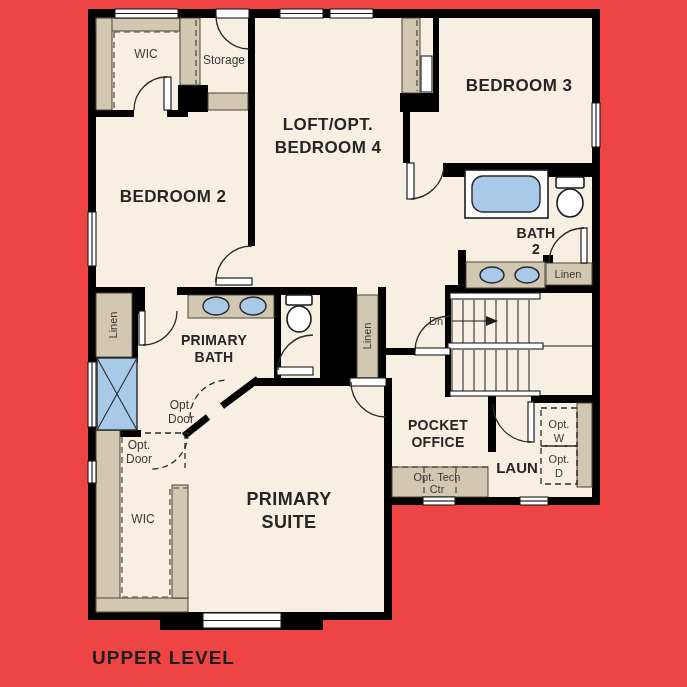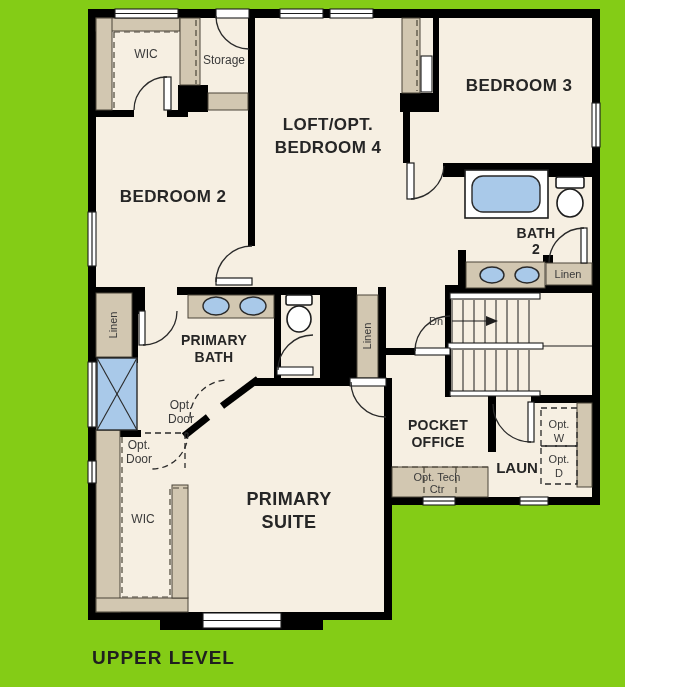--- a/index.html
+++ b/index.html
@@ -1,16 +1,16 @@
 <!DOCTYPE html>
 <html><head>
 <meta charset="utf-8">
 <style>
   html,body{margin:0;padding:0;background:#ffffff;}
-  .page{position:relative;width:625px;height:687px;background:#84cc16;overflow:hidden;
+  .page{position:relative;width:687px;height:687px;background:#ef4444;overflow:hidden;
         font-family:"Liberation Sans", sans-serif;}
   svg{position:absolute;left:0;top:0;}
   text{fill:#2e2b27;}
   .room-big{font-size:17px;font-weight:bold;letter-spacing:.4px;fill:#262626;}
   .room-big2{font-size:18px;font-weight:bold;letter-spacing:.4px;fill:#262626;}
   .room-med{font-size:14px;font-weight:bold;letter-spacing:.3px;fill:#262626;}
   .room-laun{font-size:15px;font-weight:bold;fill:#262626;}
   .small-lab{font-size:12px;fill:#3a3a3a;}
   .tiny-lab{font-size:11px;fill:#3a3a3a;}
   .title{font-size:19px;font-weight:bold;letter-spacing:1px;fill:#1f1f1f;}

